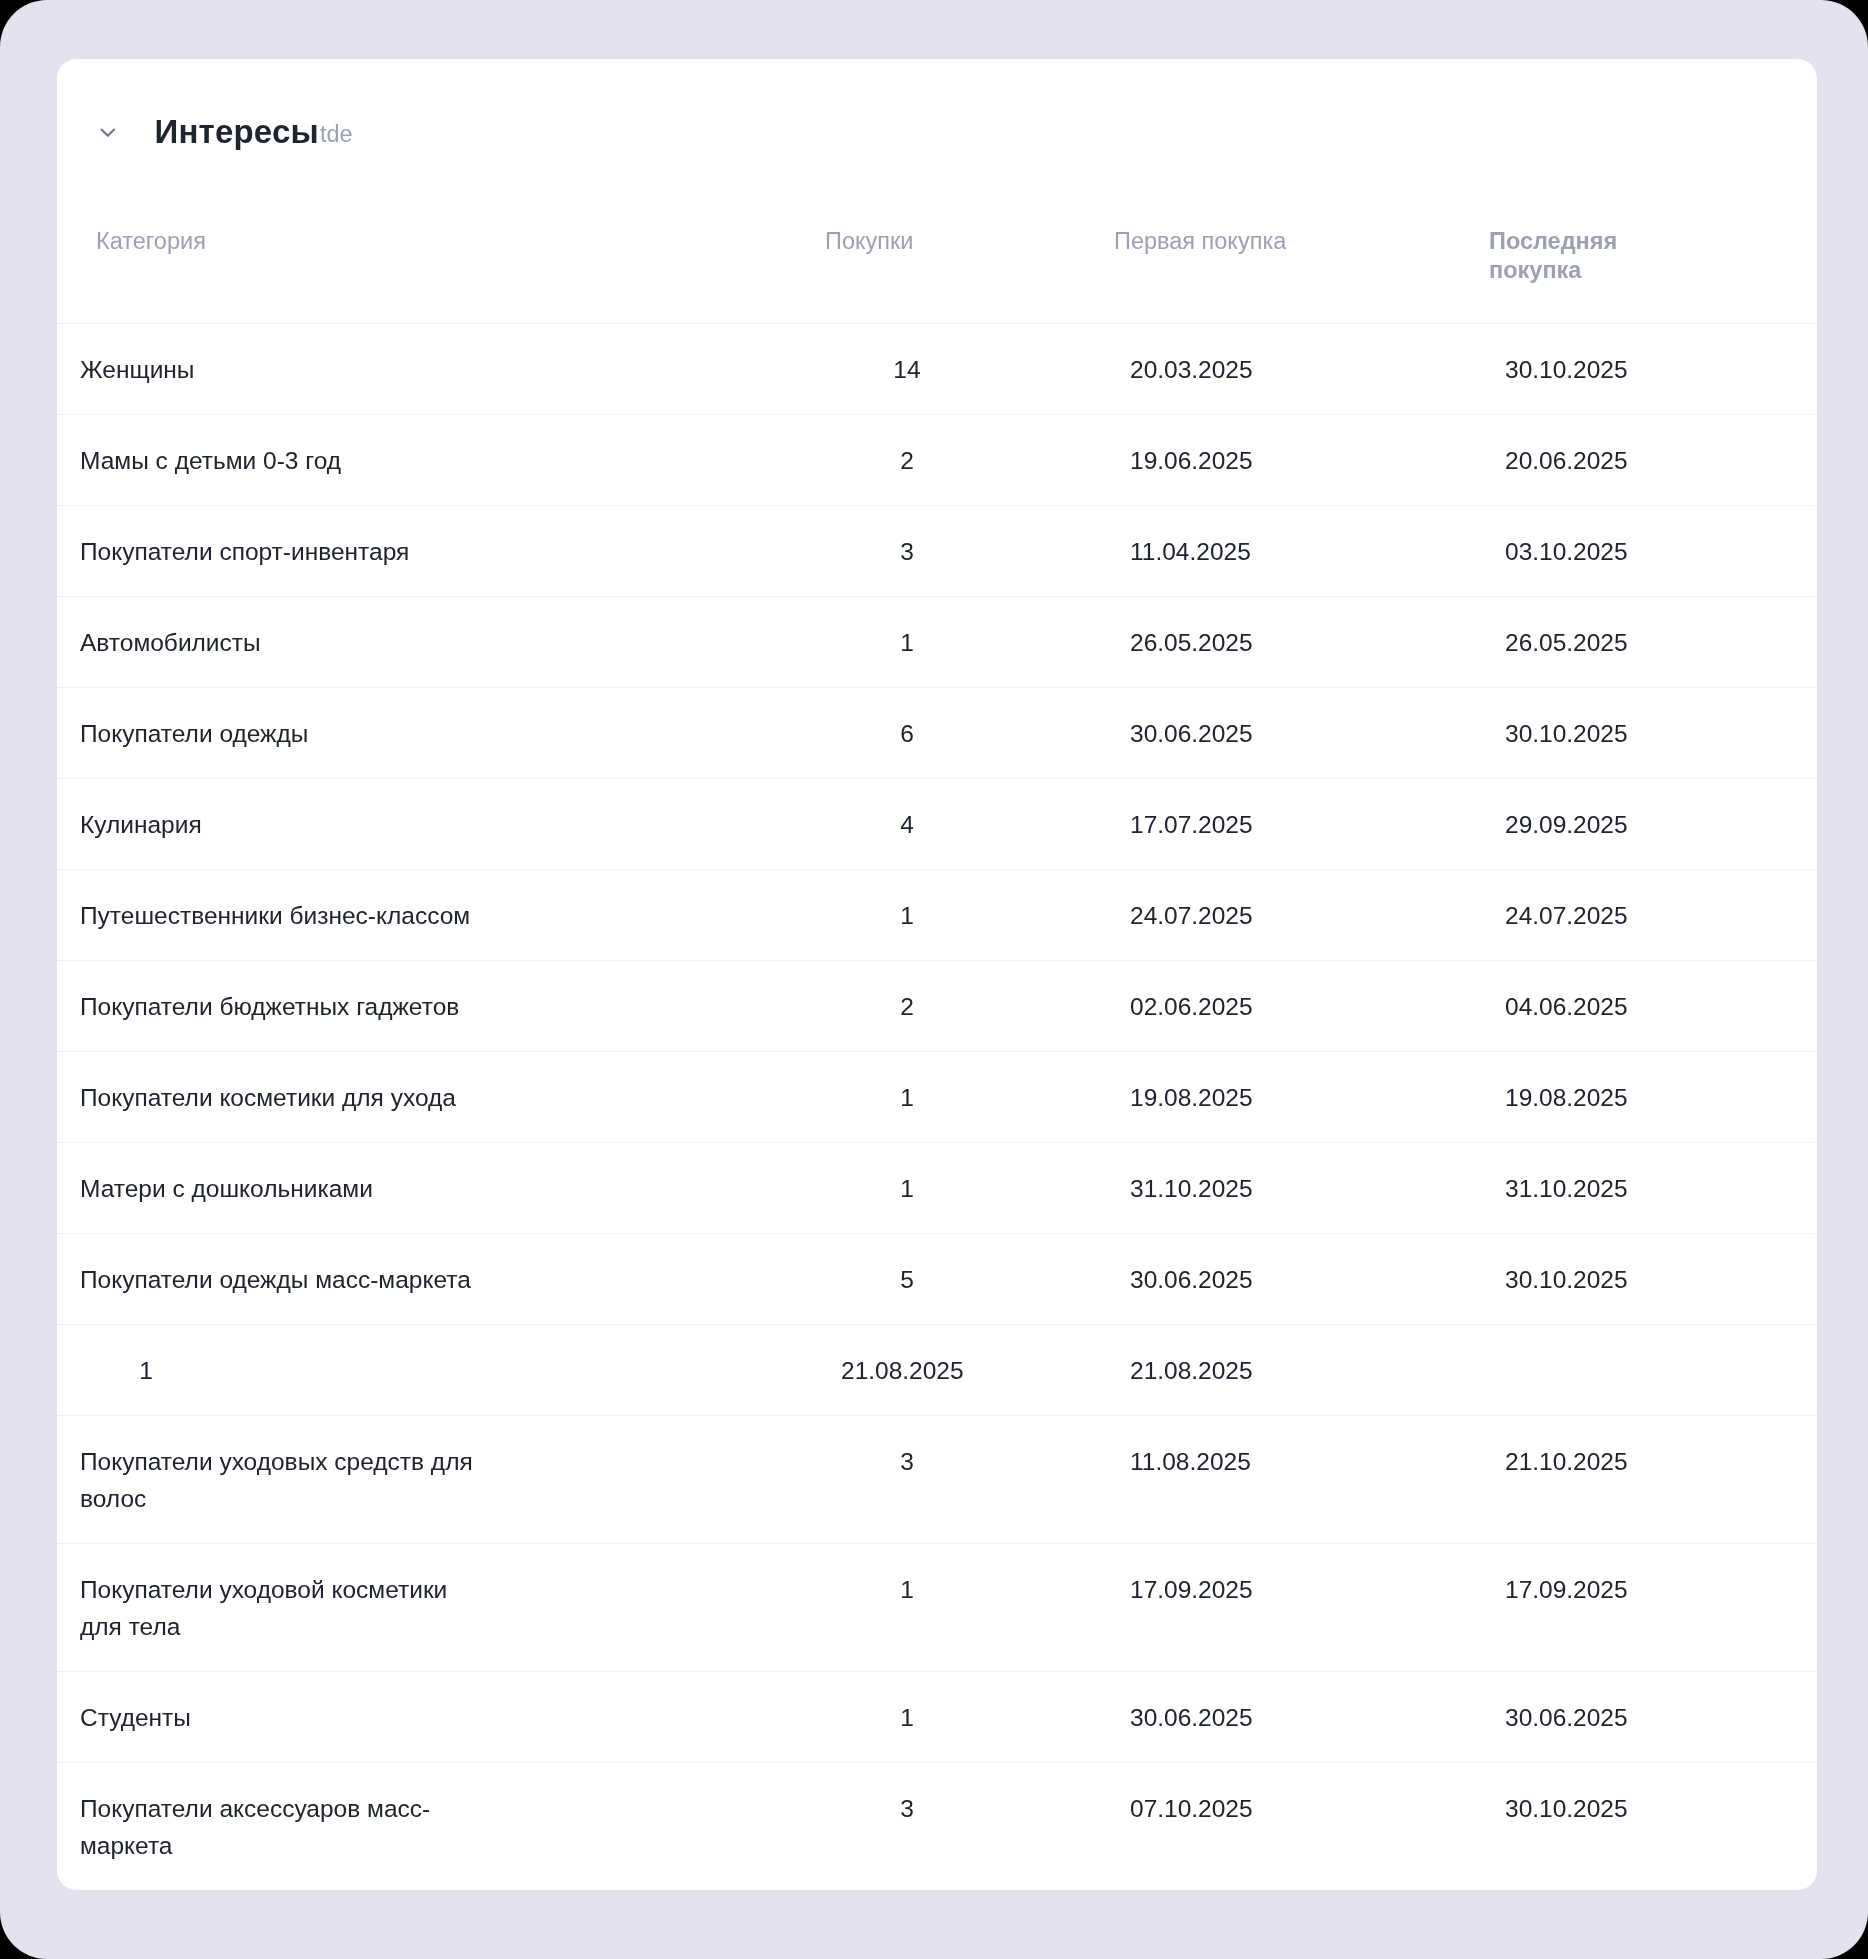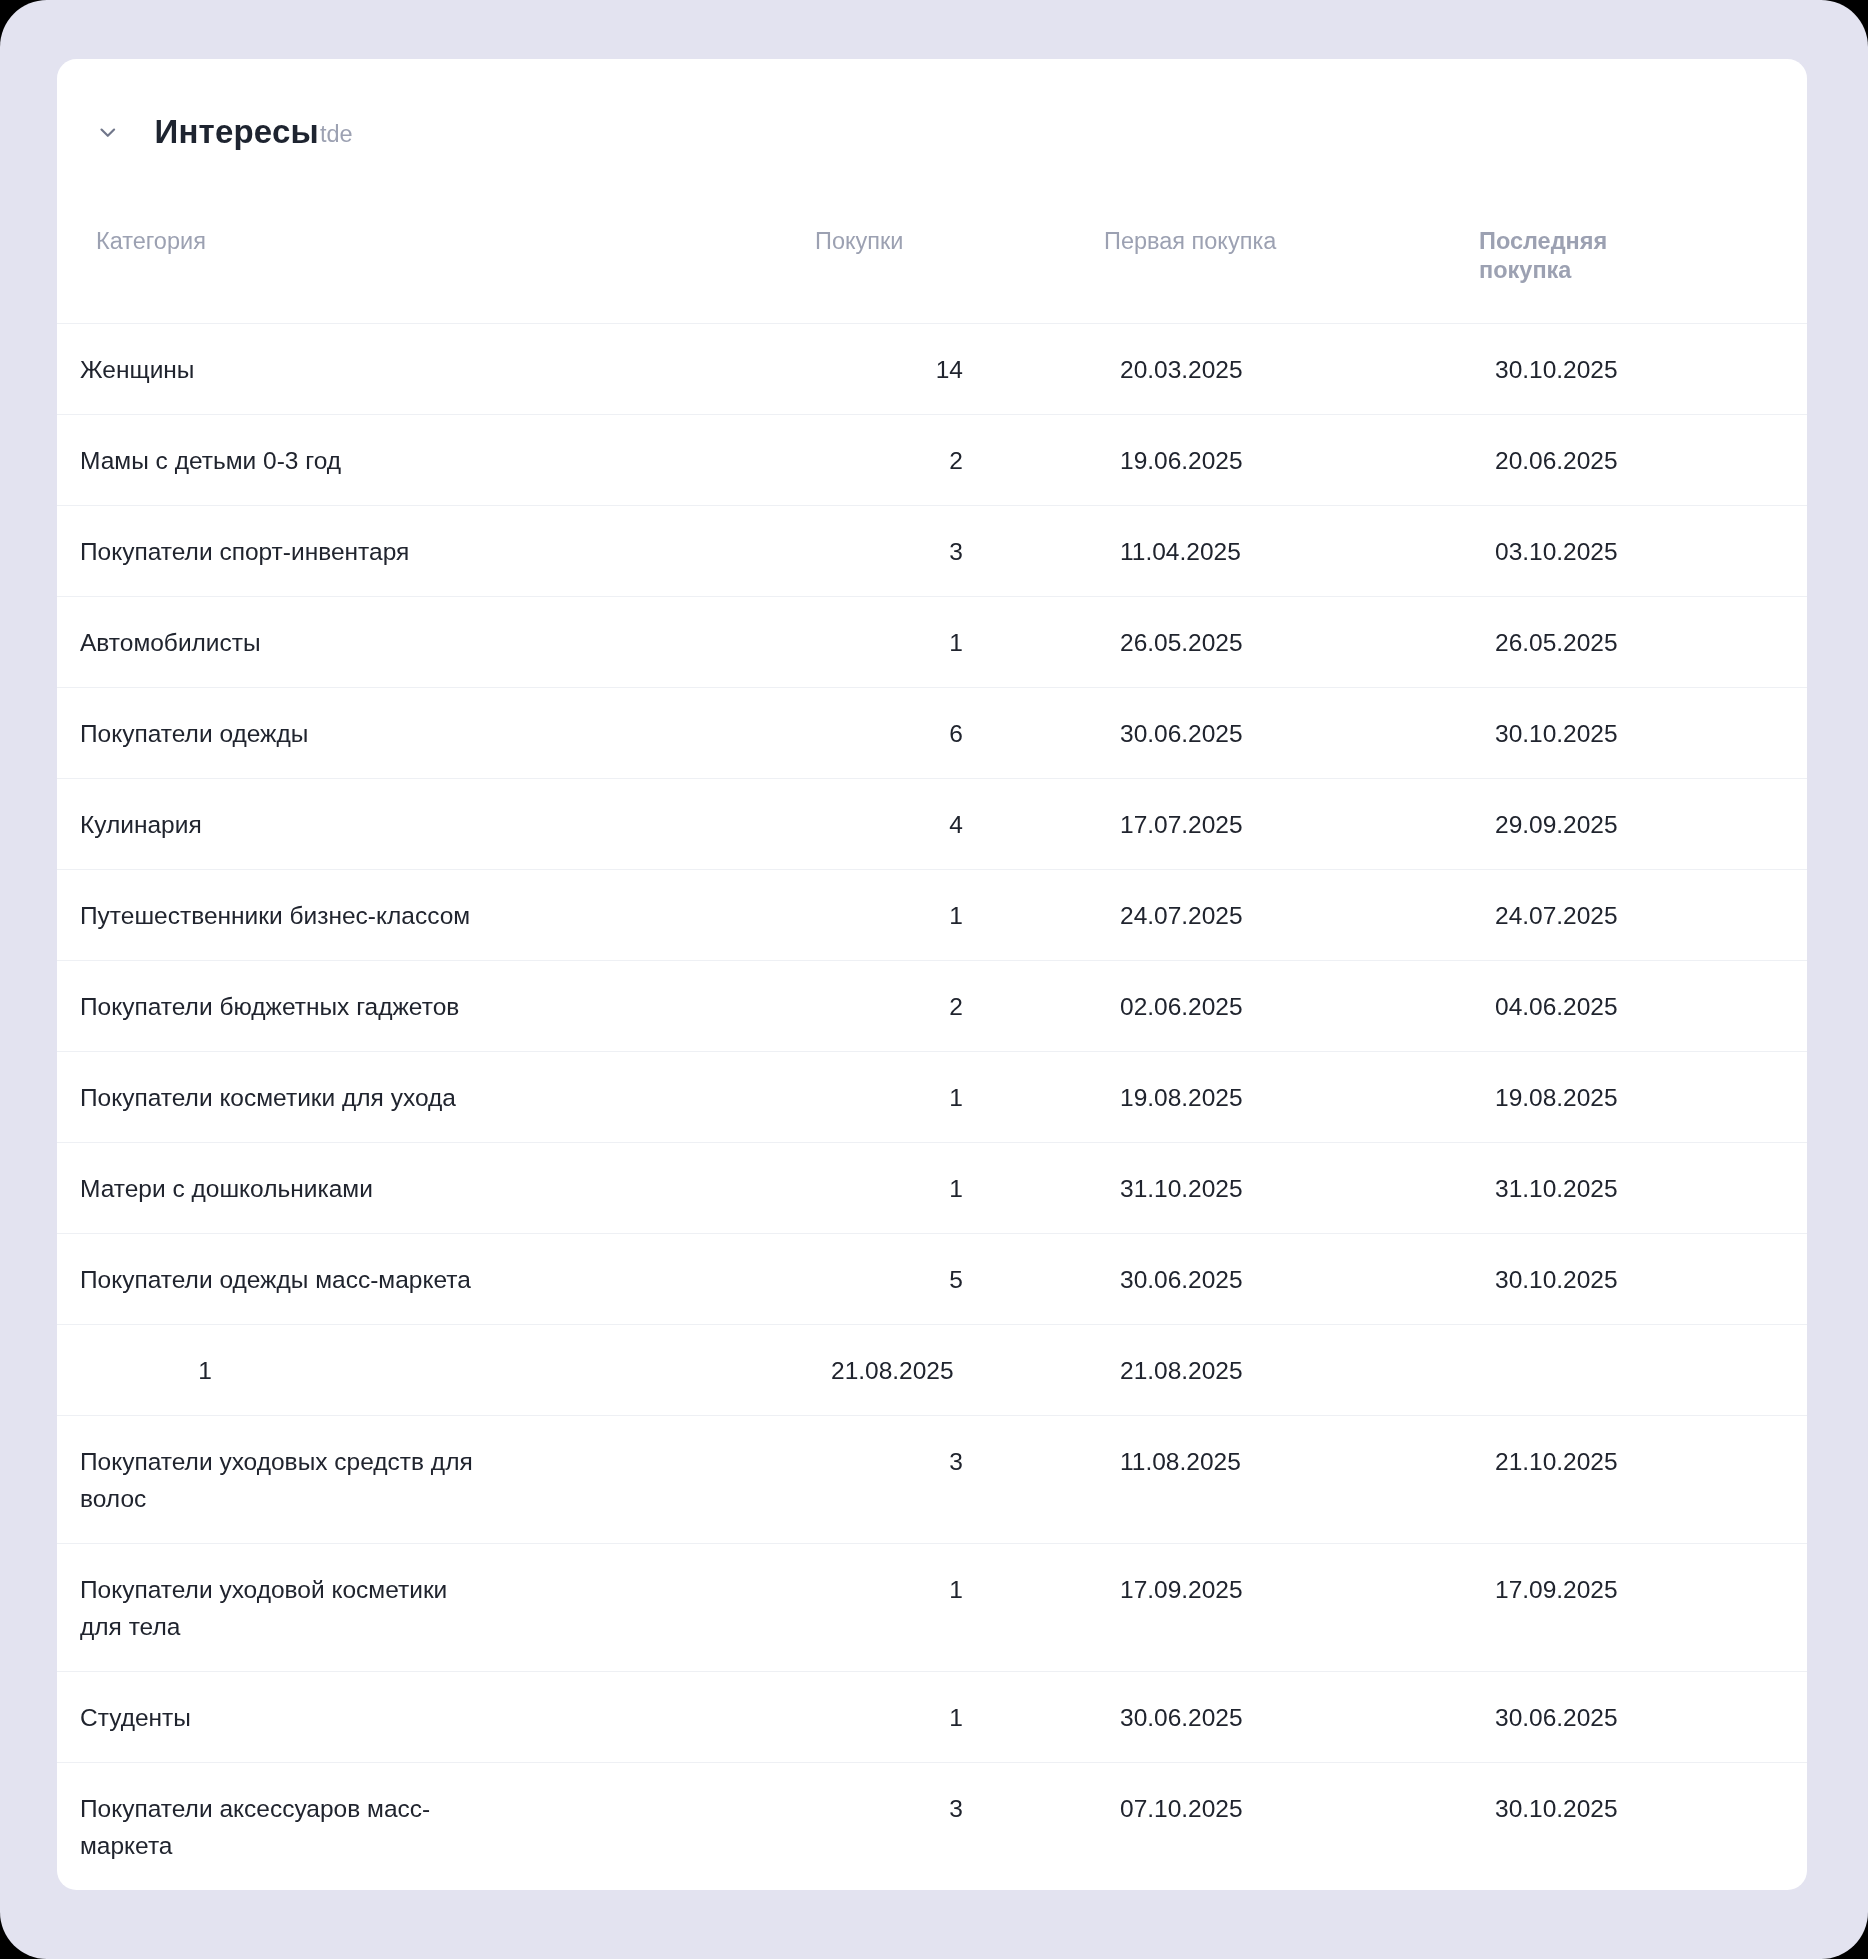--- a/index.html
+++ b/index.html
@@ -13,21 +13,21 @@
   .page {
     position: absolute;
     inset: 0;
     background: #e3e3f0;
     border-radius: 47px;
     overflow: hidden;
   }
   .card {
     position: absolute;
     left: 57px;
-    right: 61px;
+    right: 51px;
     top: 59px;
     background: #ffffff;
     border-radius: 19.6px;
   }
   .card-header {
     display: flex;
     align-items: center;
     padding: 53px 39px 0 39px;
   }
   .chevron-btn {
@@ -86,21 +86,21 @@
     color: #20242e;
     padding: 26.5px 0;
   }
   .cell-category {
     white-space: pre-line;
     padding-right: 29px;
   }
   .num-box {
     display: inline-block;
     width: 132px;
-    text-align: right;
+    text-align: center;
   }
   .rows-container { width: 100%; }
 </style>
 </head>
 <body>
 
 <div class="page">
   <div class="card">
 
     <div class="card-header">

